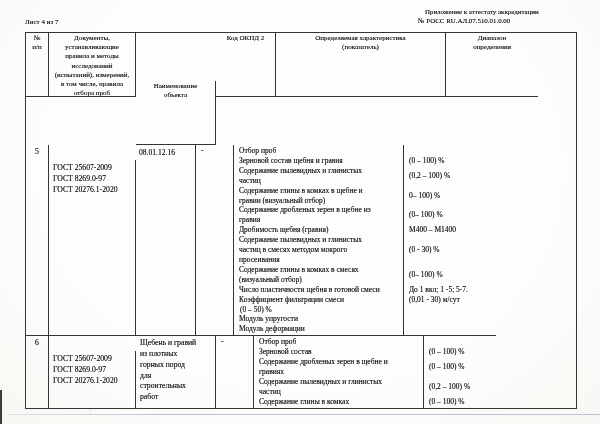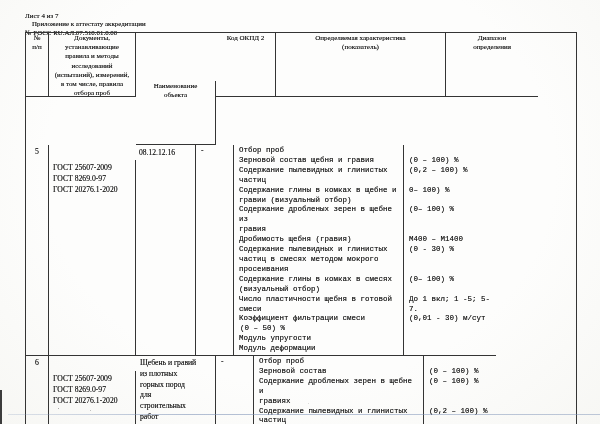--- a/index.html
+++ b/index.html
@@ -7,21 +7,21 @@
   body { background:#e9e9e7; font-family:"Liberation Serif", serif; }
   .doc-page {
     position:relative; width:600px; height:424px; overflow:hidden;
     background:#fcfcfa;
     background-image: radial-gradient(ellipse at 50% 40%, #fdfdfc 60%, #f7f7f4 100%);
     color:#1c1c1c;
   }
   .doc-page * { text-shadow: 0 0 0.45px rgba(25,25,25,0.65); }
 
   
-  .page-head { position:absolute; top:8px; left:25px; right:24px; display:flex; justify-content:space-between; align-items:flex-start;flex-direction:column; }
+  .page-head { position:absolute; top:8px; left:25px; right:24px; display:flex; justify-content:space-between; align-items:flex-end; }
   .sheet { font-size:7px; padding-top:4px; }
   .annex { width:158px; font-size:6.9px; line-height:8.8px; }
   .annex .l1 { padding-left:7px; }
 
   
   .scope-table { position:absolute; top:32px; left:25px; width:552px; border:1px solid #343434; }
   .thead, .trow { display:flex; align-items:stretch; }
   .thead > div { border-right:1px solid #343434; border-bottom:1px solid #343434; height:64px;
                  font-size:7px; line-height:9.2px; text-align:center; white-space:pre-line; padding-top:1px; }
   .thead > div:last-child { border-right:none; }
@@ -36,21 +36,21 @@
   .w-tn   { width:38px; }
   .w-char { width:170px; }
   .w-rng  { width:92px; }
 
   .c.num   { width:23px; text-align:center; font-size:7.7px; padding-top:2px; }
   .c.docs  { width:87px; font-size:7.7px; line-height:11px; padding:2px 1px 0 4px; white-space:nowrap;margin-top:15px; }
   .c.name  { width:80px; font-size:7.7px; line-height:10.8px; padding:2px 2px 0 4px; white-space:pre-line; }
   .c.okpd  { width:60px; font-size:7.6px; line-height:11px; padding:2px 0 0 3px; white-space:nowrap; }
   .c.tnved { width:38px; font-size:7.7px; padding:1px 0 0 5px; }
   .c.pairs { width:262px; position:relative; padding:1px 0; }
-  .pair { display:flex; align-items:flex-start;font-family:Liberation Mono, monospace; }
+  .pair { display:flex; align-items:center; }
   .pair .char  { width:169px; font-size:7.5px; line-height:9.9px; padding:0 4px 0 5px; white-space:pre-line; }
   .pair .range { width:93px;  font-size:7.5px; line-height:9.9px; padding:0 2px 0 6px; }
   .vdivider { position:absolute; left:169px; top:0; bottom:0; width:1px; background:#343434; }
 
   
   .scan-bottom-line { position:absolute; left:8px; right:0; bottom:9px; height:1px;
                       background:linear-gradient(to right, rgba(135,155,190,0.25), rgba(130,150,185,0.6) 30%, rgba(130,150,185,0.5)); }
   .scan-left-edge { position:absolute; left:0; bottom:0; width:2px; height:34px; background:#3c3c3c; }
   .speckles { position:absolute; left:58px; top:408px; width:1px; height:1px; background:rgba(90,90,90,0.5);
               box-shadow: 32px 2px 0 rgba(120,120,120,0.45), 86px -32px 0 rgba(140,140,140,0.4), 250px -5px 0 rgba(160,160,160,0.35); }
@@ -89,21 +89,21 @@
     </div>
     <div id="tbody">
         <div class="trow">
           <div class="c num">5</div>
           <div class="c docs">
             <div class="doc-line">ГОСТ 25607-2009</div>
             <div class="doc-line">ГОСТ 8269.0-97</div>
             <div class="doc-line">ГОСТ 20276.1-2020</div>
           </div>
           <div class="c okpd">
-            <div class="okpd-line">08.12.12.16</div>
+            <div class="okpd-line">08.01.12.16</div>
           </div>
           <div class="c tnved">-</div>
           <div class="c pairs">
             <div class="pair">
               <div class="char">Отбор проб</div>
               <div class="range"></div>
             </div>
             <div class="pair">
               <div class="char">Зерновой состав щебня и гравия</div>
               <div class="range">(0 – 100) %</div>

